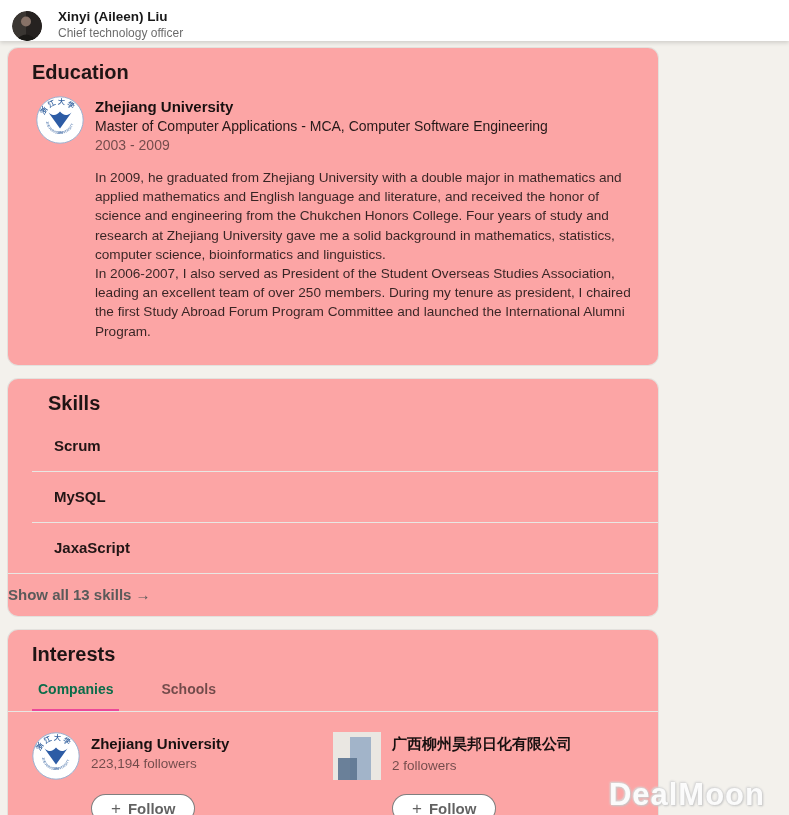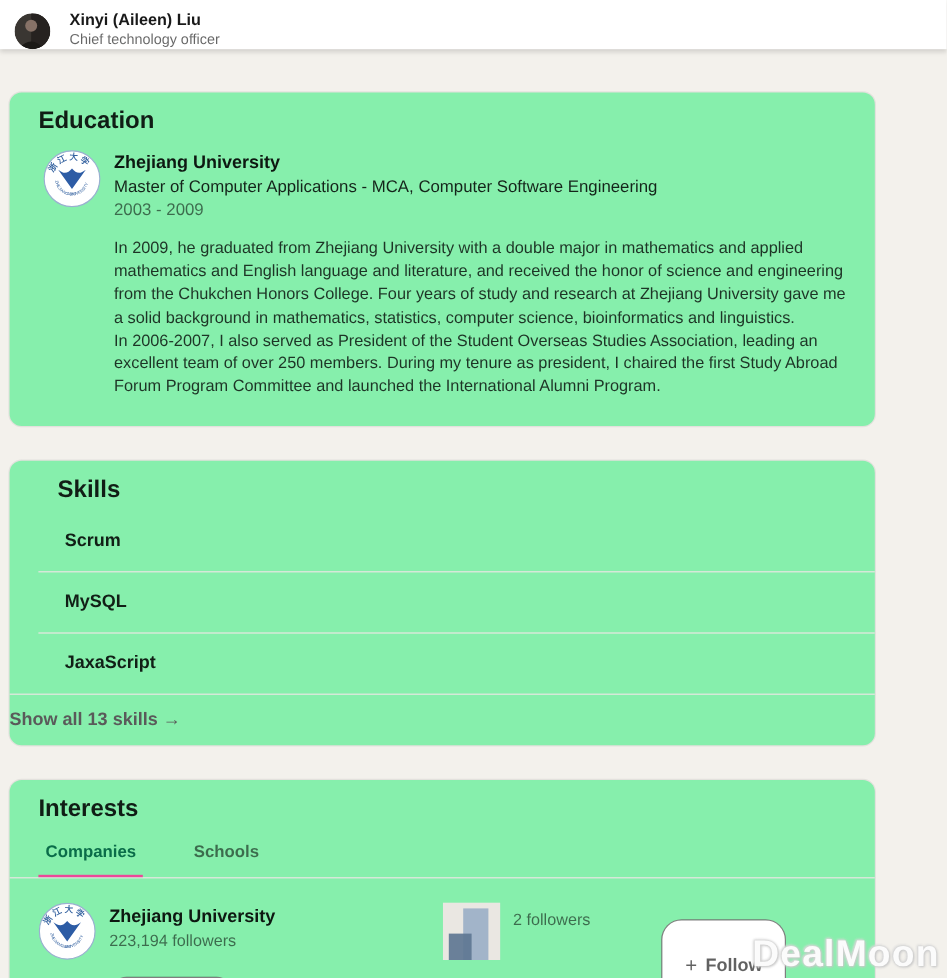--- a/index.html
+++ b/index.html
@@ -21,25 +21,24 @@
     position:relative; z-index:3;
   }
   .topbar .avatar { width:30px; height:30px; border-radius:50%; overflow:hidden; flex:0 0 30px; }
   .topbar .id-block { margin-left:16px; line-height:1.25; }
   .topbar .name { font-size:13.5px; font-weight:700; color:rgba(0,0,0,.9); }
   .topbar .headline { font-size:12px; color:rgba(0,0,0,.6); }
 
   
   .main { padding:7px 0 0 8px; }
   .card {
-    width:721px; background:#86efac; border-radius:10px;
+    width:650px; background:#fca5a5; border-radius:10px;
     box-shadow:0 0 0 1px rgba(120,120,120,.13);
     margin-bottom:14px;
     position:relative;
-    margin-top:29px;
   }
   .card h2 { font-size:20px; font-weight:600; color:rgba(0,0,0,.88); }
 
   
   .card-education { padding:13px 0 24px; }
   .card-education h2 { padding:0 24px; margin-bottom:12px; }
   .edu-entry { display:flex; padding:0 14px 0 28px; }
   .edu-logo { width:48px; height:48px; flex:0 0 48px; cursor:pointer; }
   .edu-body { margin-left:11px; padding-top:2px; }
   .edu-school { font-size:15px; font-weight:700; color:rgba(0,0,0,.9); cursor:pointer; }
@@ -79,21 +78,21 @@
     border:1.5px solid rgba(0,0,0,.5); border-radius:17px;
     background:#fff; color:rgba(0,0,0,.62);
     font-size:15px; font-weight:600;
     padding:5px 19px; cursor:pointer;
     font-family:"Liberation Sans", sans-serif;
   }
   .follow-btn .plus { font-size:17px; font-weight:400; line-height:1; }
 
   
   .watermark {
-    position:absolute; right:6px; bottom:2px;
+    position:absolute; right:24px; bottom:2px;
     font-size:31px; font-weight:700; letter-spacing:1px;
     color:rgba(255,255,255,.92);
     text-shadow:0 0 1px #cfcfcf, 0 0 3px #d8d8d8, 1px 1px 2px #c0c0c0, -1px -1px 2px #d8d8d8;
     z-index:6; pointer-events:none;margin-top:44px;
   }
 </style>
 </head>
 <body>
 
 <header class="topbar">
@@ -191,20 +190,21 @@
 
       <div class="company">
         <span class="co-logo">
           <svg viewBox="0 0 48 48" width="48" height="48">
             <rect width="48" height="48" fill="#eae7e2"></rect>
             <rect x="17" y="5" width="21" height="43" fill="#a2b4c9"></rect>
             <rect x="5" y="26" width="19" height="22" fill="#5e7792" opacity="0.92"></rect>
           </svg>
         </span>
         <div class="co-info">
+          <div class="co-name">广西柳州昊邦日化有限公司</div>
           <div class="co-followers">2 followers</div>
         </div>
         <button class="follow-btn">
           <span class="plus">+</span>
           <span>Follow</span>
         </button>
       </div>
 
     </div>
 

